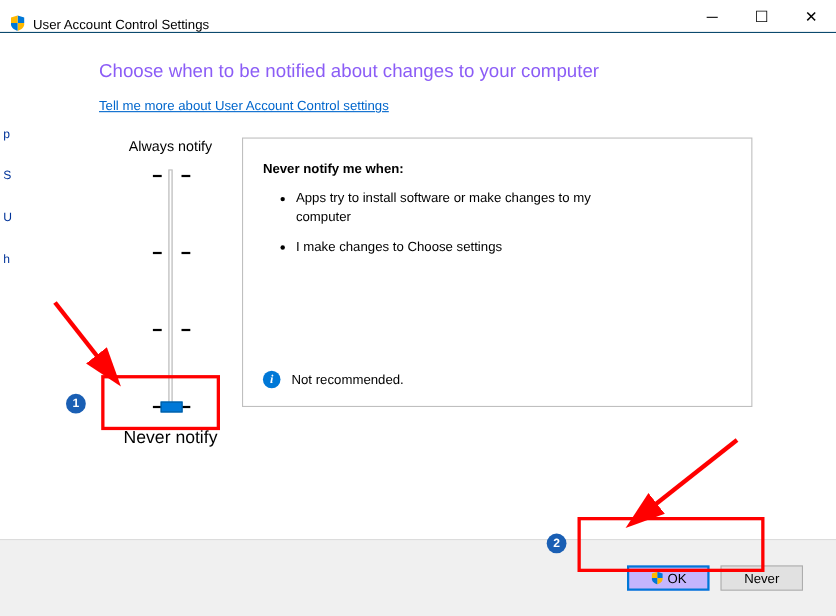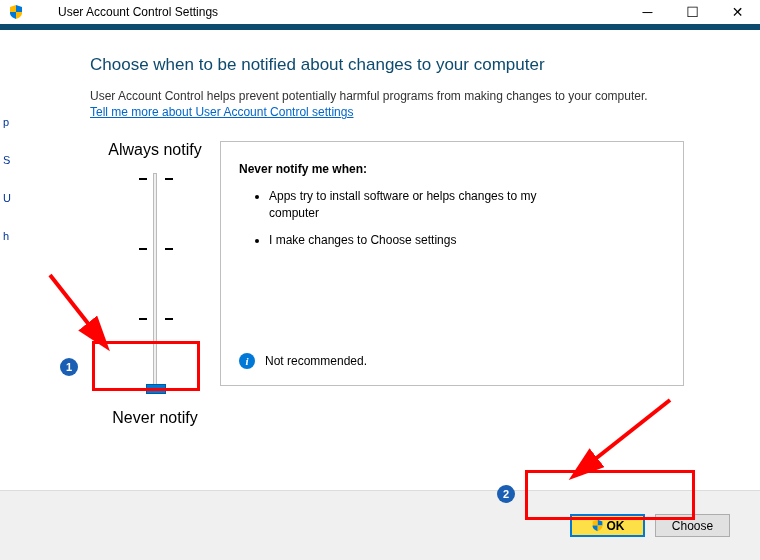--- a/index.html
+++ b/index.html
@@ -1,46 +1,46 @@
 <!DOCTYPE html>
 <html><head>
   <meta charset="utf-8">
   <style>
     * { margin: 0; padding: 0; box-sizing: border-box; font-family: "Segoe UI", Arial, sans-serif; }
     body { width: 760px; height: 560px; background: #fff; font-size: 12px; color: #000; position: relative; }
-    .titlebar { height: 30px; border-bottom: 6px solid #0c4a6e; display: flex; align-items: center; padding-left: 8px; gap: 28px; }
+    .titlebar { height: 30px; border-bottom: 1px solid #0c4a6e; display: flex; align-items: flex-end; padding-left: 8px; }
     .titlebar .icon { width: 16px; height: 16px; margin-right: 6px; }
     .titlebar .title { flex: 1; font-size: 12px; }
     .window-controls { display: flex; height: 28px; }
     .window-controls div { width: 45px; display: flex; align-items: center; justify-content: center; font-size: 14px; font-family: "Segoe MDL2 Assets", Arial; color: #000; }
     .content { padding: 25px 40px 10px 90px; }
-    .heading { color: #0c4a6e; font-size: 17px; font-weight: 400; margin-bottom: 14px; }
+    .heading { color: #8b5cf6; font-size: 17px; font-weight: 400; margin-bottom: 14px; }
     .subtext { font-size: 12px; color: #333; margin-bottom: 2px; }
     .link { color: #0066cc; text-decoration: underline; font-size: 12px; display: inline-block; margin-bottom: 22px; }
     .body-row { display: flex; align-items: flex-start; }
     .slider-col { width: 130px; display: flex; flex-direction: column; align-items: center; position: relative; }
-    .slider-label-top { font-size: 16px; margin-bottom: 10px; text-align: right; }
+    .slider-label-top { font-size: 13px; margin-bottom: 10px; text-align: right; }
     .slider-label-bottom { font-size: 16px; margin-top: 10px; text-align: center; }
     .slider-track-wrap { position: relative; height: 230px; width: 60px; display: flex; justify-content: center; }
     .slider-track { width: 4px; height: 220px; background: linear-gradient(to right,#e0e0e0,#fff,#e0e0e0); border: 1px solid #bbb; position: relative; margin-top: 4px;}
     .tick { position: absolute; width: 34px; height: 1px; left: -15px; display:flex; justify-content:space-between;}
     .tick span{ width:8px; height:2px; background:#000;}
     .slider-thumb { position: absolute; width: 20px; height: 10px; background: #0078d7; border: 1px solid #005a9e; left: -8px; bottom: -2px; }
     .highlight-box { position: absolute; border: 3px solid #ff0000; }
     .hb1 { left: 92px; top: 341px; width: 108px; height: 50px; }
     .hb2 { left: 525px; top: 470px; width: 170px; height: 50px; }
     .desc-box { border: 1px solid #bfbfbf; width: 464px; min-height: 245px; padding: 20px 18px 14px 18px; position: relative; }
     .desc-title { font-weight: 700; font-size: 12px; margin-bottom: 12px; }
     .desc-box ul { list-style: disc; padding-left: 30px; font-size: 12px; }
     .desc-box li { margin-bottom: 10px; line-height: 1.4; max-width: 280px;}
     .recommendation { position: absolute; bottom: 16px; left: 18px; display: flex; align-items: center; gap: 10px; font-size: 12px; }
     .info-icon { width: 16px; height: 16px; border-radius: 50%; background: #0078d7; color: #fff; font-weight: 700; font-size: 11px; display: flex; align-items: center; justify-content: center; font-style: italic; font-family: Georgia,serif;}
     .footer { position:absolute; bottom:0; left:0; right:0; height: 70px; border-top: 1px solid #dcdcdc; display: flex; align-items: center; justify-content: flex-end; padding-right: 30px; gap: 10px; background:#f0f0f0;}
     .btn { width: 75px; height: 23px; font-size: 12px; display: flex; align-items: center; justify-content: center; background: #e1e1e1; border: 1px solid #adadad; cursor: pointer; }
-    .btn.primary { border: 2px solid #0078d7; background: #fde047; font-weight: bold; }
+    .btn.primary { border: 2px solid #0078d7; background: #c4b5fd; }
     .shield-mini { width: 13px; height: 13px; margin-right: 3px; }
     .callout-num { width: 18px; height: 18px; border-radius: 50%; background: #1a5fb4; color: #fff; font-size: 11px; display: flex; align-items: center; justify-content: center; font-weight: 600; position: absolute; }
     .cn1 { left: 60px; top: 358px; }
     .cn2 { left: 497px; top: 485px; }
     .arrow { position: absolute; pointer-events: none; }
     svg.shield-svg path.y{fill:#ffb900;} svg.shield-svg path.b{fill:#0078d7;}
     .left-strip{position:absolute; left:0; top:30px; bottom:0; width:20px; font-size:11px; color:#003399; padding-top:60px;}
     .left-strip div{margin:26px 0 0 3px;}
   </style>
 </head>
@@ -63,21 +63,20 @@
 
 <div class="left-strip">
   <div>p</div>
     <div>S</div>
     <div>U</div>
     <div>h</div>
 </div>
 
 <div class="content">
   <div class="heading">Choose when to be notified about changes to your computer</div>
-  <div class="subtext">User Account Control helps prevent potentially harmful programs from making changes to your computer.</div>
   <a class="link" href="#">Tell me more about User Account Control settings</a>
 
   <div class="body-row">
     <div class="slider-col">
       <div class="slider-label-top">Always notify</div>
       <div class="slider-track-wrap">
         <div class="slider-track">
           <div class="tick" style="top:4px;">
               <span></span>
               <span></span>
@@ -96,21 +95,21 @@
             </div>
           <div class="slider-thumb"></div>
         </div>
       </div>
       <div class="slider-label-bottom">Never notify</div>
     </div>
 
     <div class="desc-box">
       <div class="desc-title">Never notify me when:</div>
       <ul>
-        <li>Apps try to install software or helps changes to my computer</li>
+        <li>Apps try to install software or make changes to my computer</li>
         <li>I make changes to Choose settings</li>
       </ul>
       <div class="recommendation">
         <span class="info-icon">i</span>
         <span>Not recommended.</span>
       </div>
     </div>
   </div>
 </div>
 
@@ -118,21 +117,21 @@
   <div class="btn primary">
     <svg class="shield-mini shield-svg" viewBox="0 0 16 16">
       <path class="b" d="M8 1 L14 3 V8 H8 Z"></path>
         <path class="y" d="M2 3 L8 1 V8 H2 Z"></path>
       <path class="y" d="M8 8 H14 V9 C14 12 11 14 8 15 Z"></path>
         <path class="b" d="M2 8 H8 V15 C5 14 2 12 2 9 Z"></path>
     </svg>
     <span>OK</span>
   </div>
   <div class="btn">
-    <span>Choose</span>
+    <span>Never</span>
   </div>
 </div>
 
 <div class="highlight-box hb1"></div>
 <div class="highlight-box hb2"></div>
 <div class="callout-num cn1">1</div>
 <div class="callout-num cn2">2</div>
 
 <svg class="arrow" style="left:45px; top:270px;" width="80" height="100">
   <defs>

